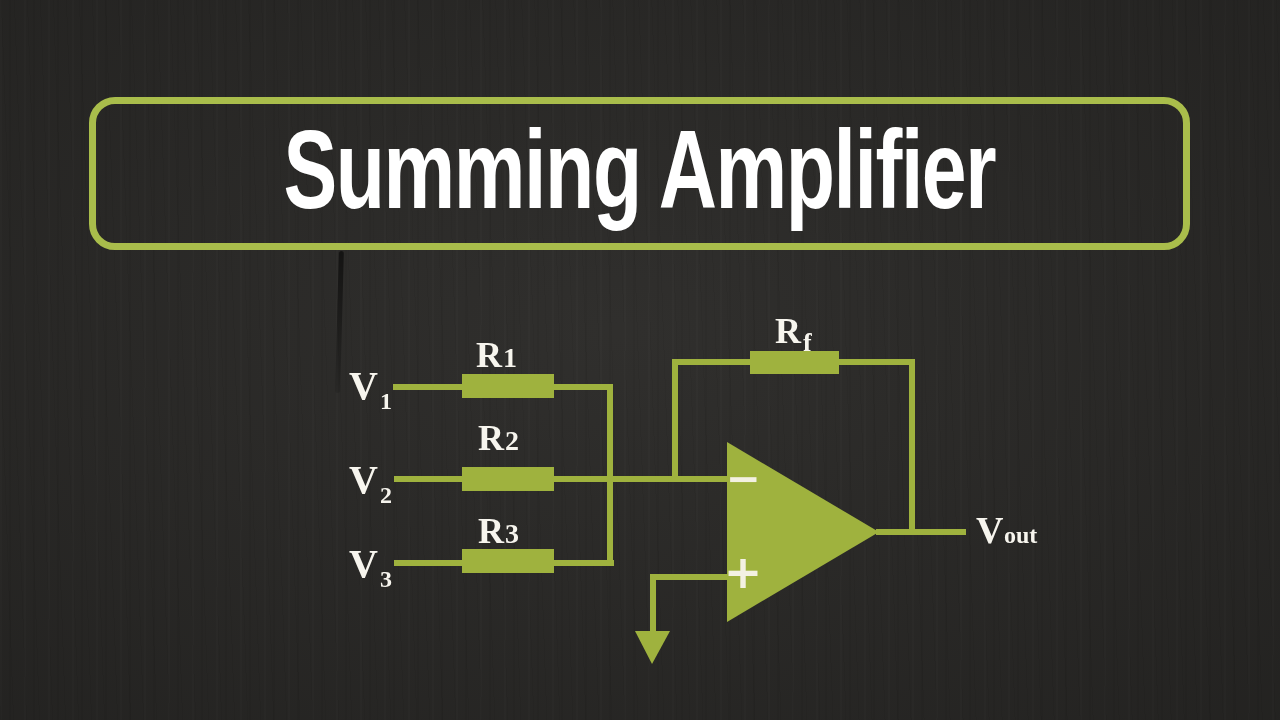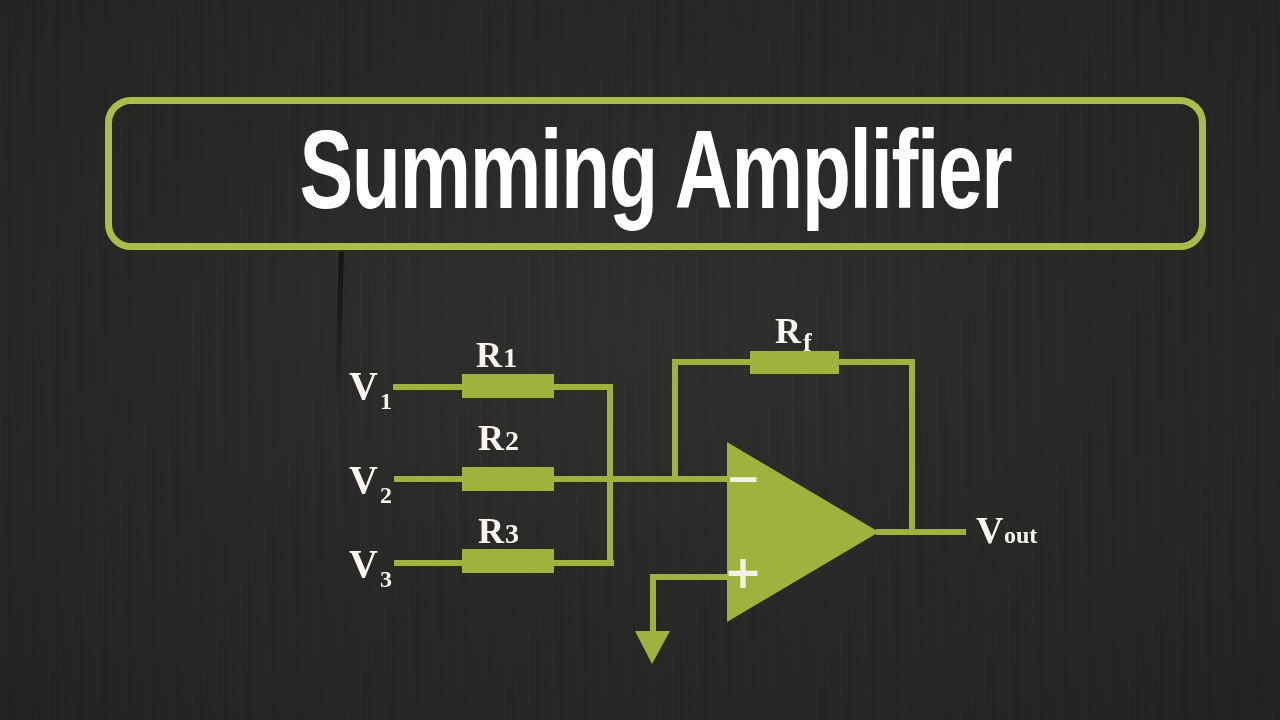--- a/index.html
+++ b/index.html
@@ -33,21 +33,21 @@
     position: absolute;
     left: 337px; top: 251px;
     width: 5px; height: 142px;
     background: linear-gradient(180deg, rgba(0,0,0,0.55), rgba(0,0,0,0.12));
     border-radius: 3px;
     transform: rotate(1.5deg);
     filter: blur(0.6px);
   }
   .title-box {
     position: absolute;
-    left: 105px; top: 97px;
+    left: 89px; top: 97px;
     width: 1101px; height: 153px;
     border: 7px solid var(--border-green);
     border-radius: 26px;
     display: flex;
     align-items: center;
     justify-content: center;
   }
   .title {
     font-family: "Liberation Sans", "DejaVu Sans", sans-serif;
     font-weight: bold;

